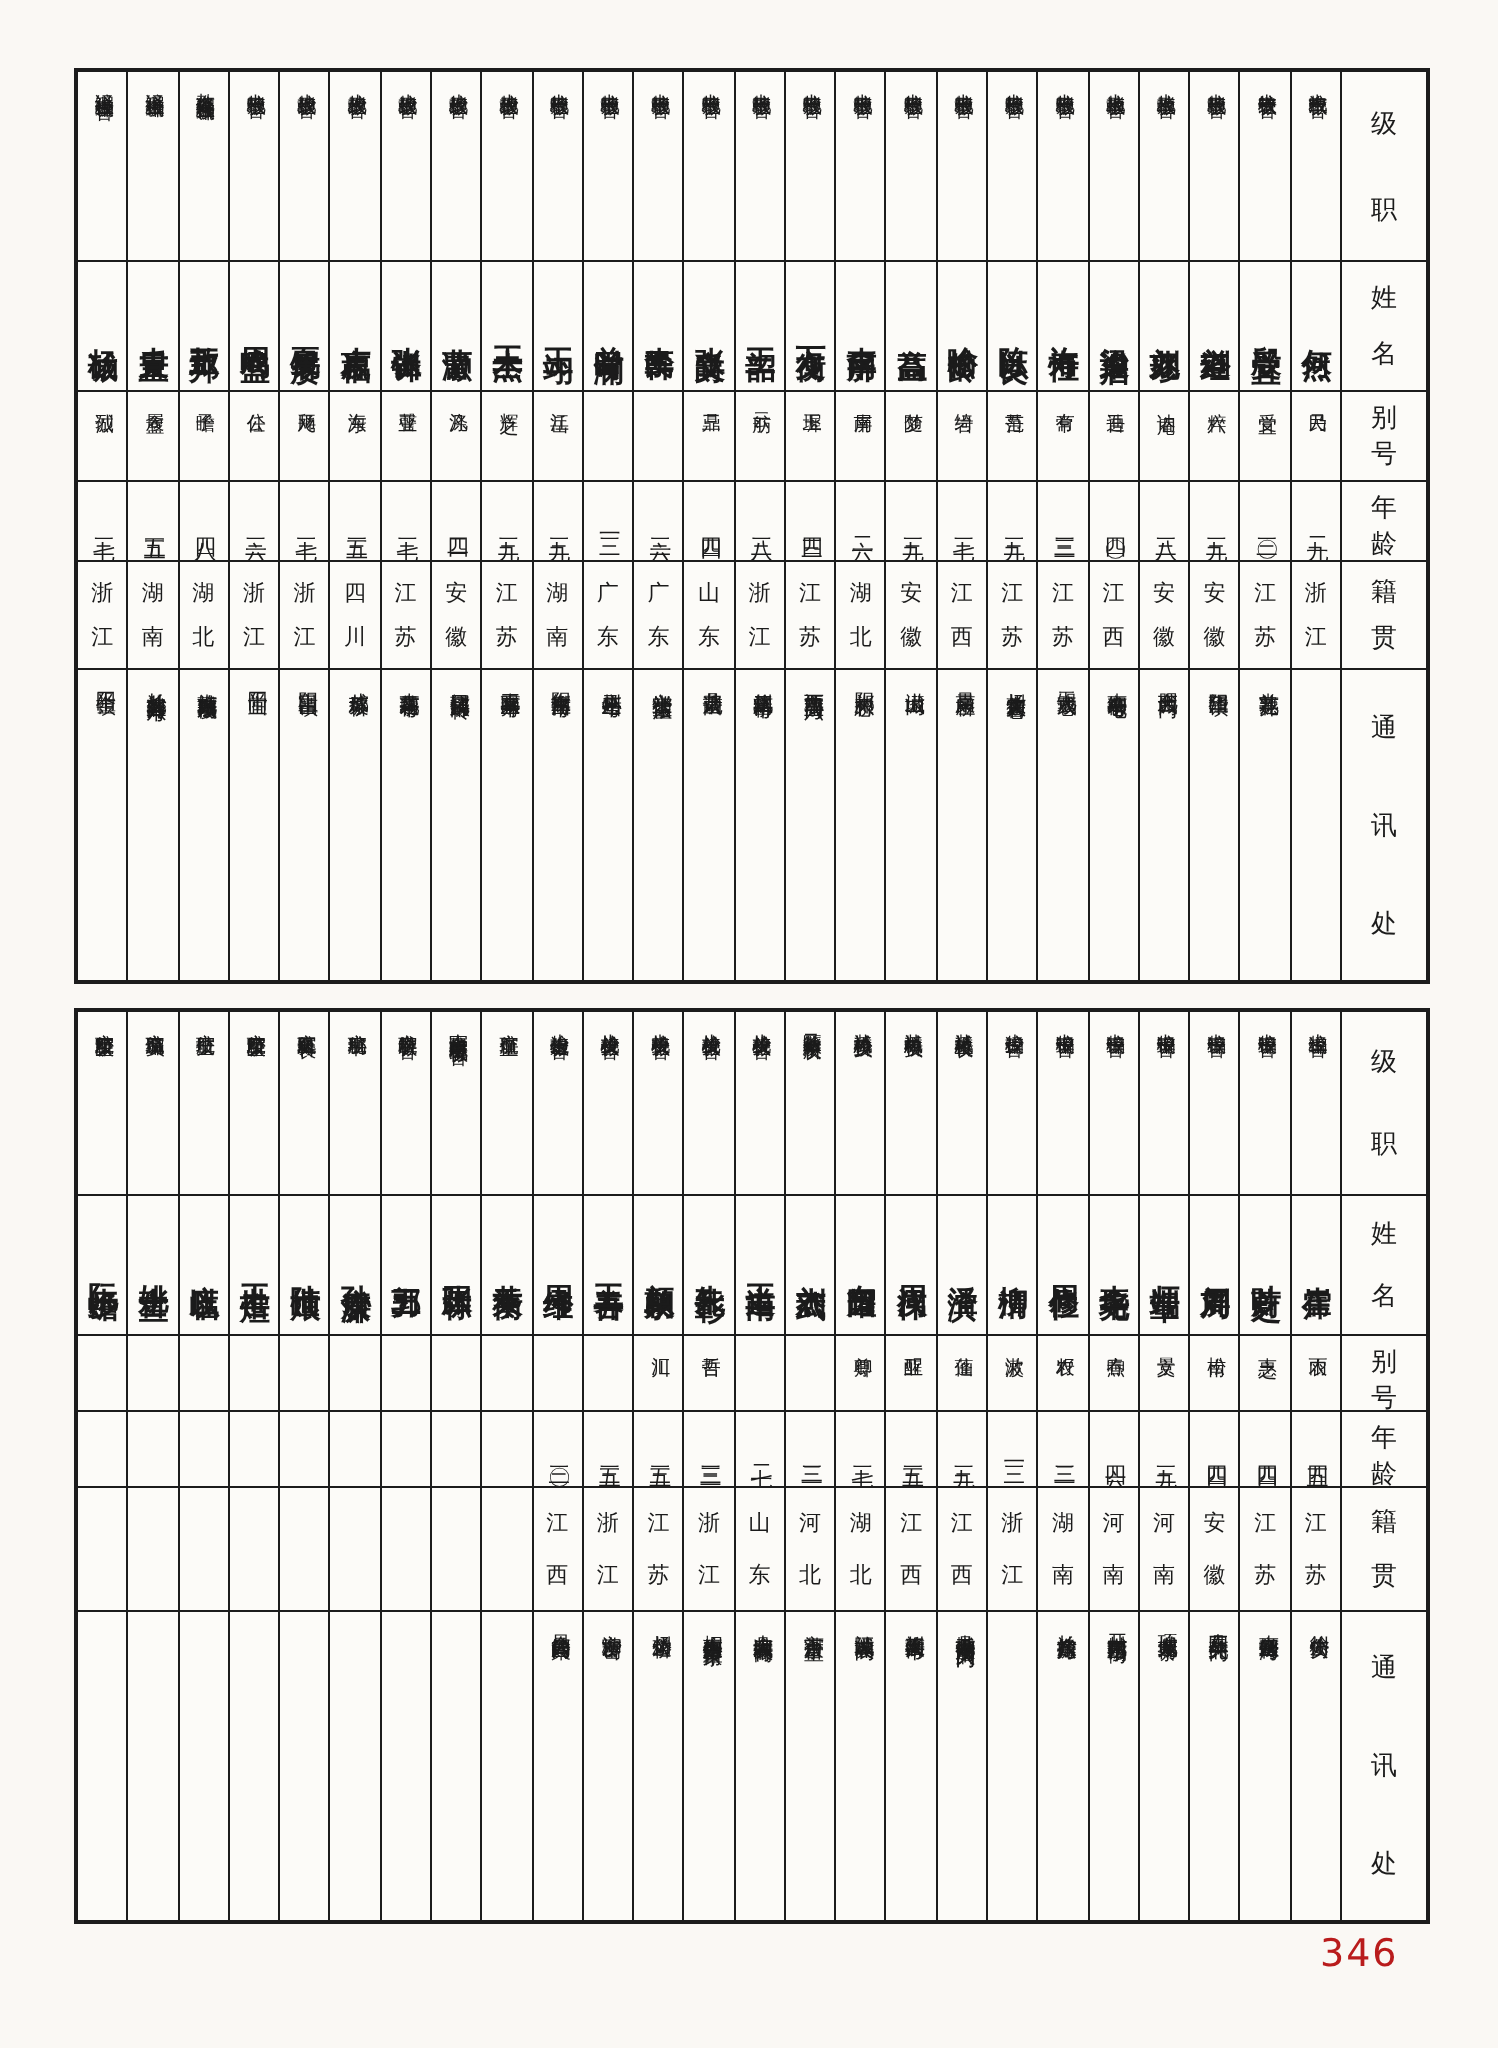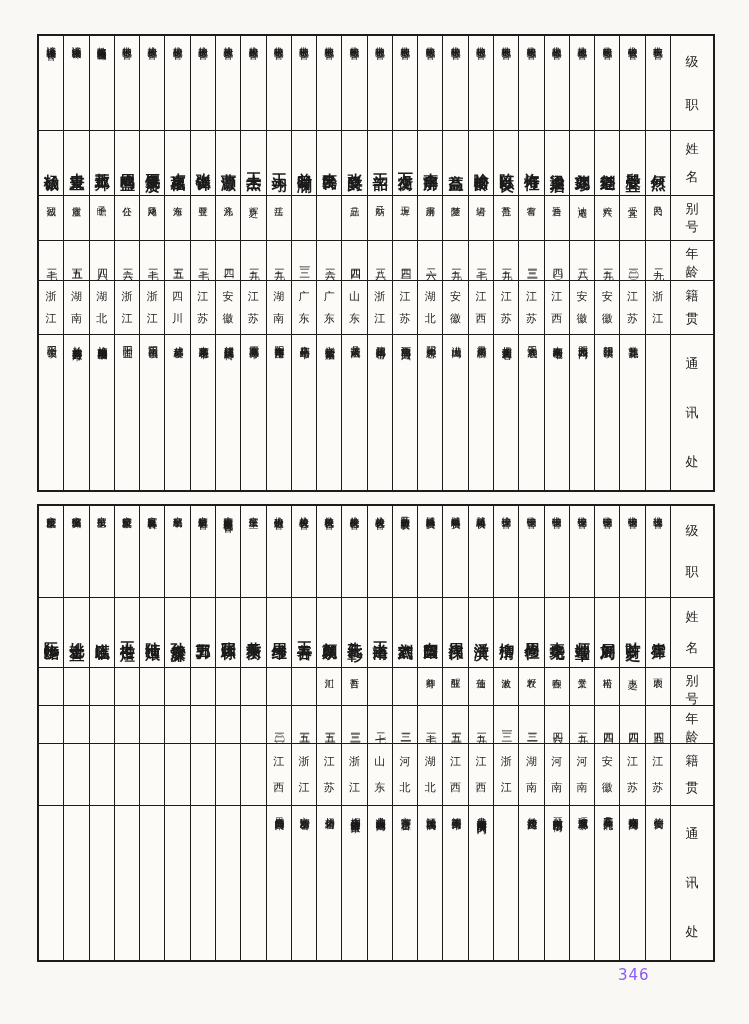--- a/index.html
+++ b/index.html
@@ -66,22 +66,22 @@
   .cell.origin .stack,
   .cell.hcell .stack{
     display:flex;flex-direction:column;justify-content:space-around;
     height:100%;align-items:center;
   }
   .cell.origin .stack{font-size:11px;}
   .cell.address .vtext{font-size:10px;}
   .cell.hcell{padding:4px 0;}
   .cell.hcell .stack{font-size:13px;letter-spacing:0;}
   .page-number{
-    position:absolute;left:618px;top:966px;
-    font-size:15px;color:#8b5cf6;letter-spacing:1px;
+    position:absolute;left:660px;top:966px;
+    font-size:19px;color:#b91c1c;letter-spacing:1px;
   }
 </style>
 </head>
 <body>
 
 <div class="sheet">
   <div class="roster" id="table-top">
       <div class="col hdr">
         <div class="cell hcell">
           <div class="stack">

